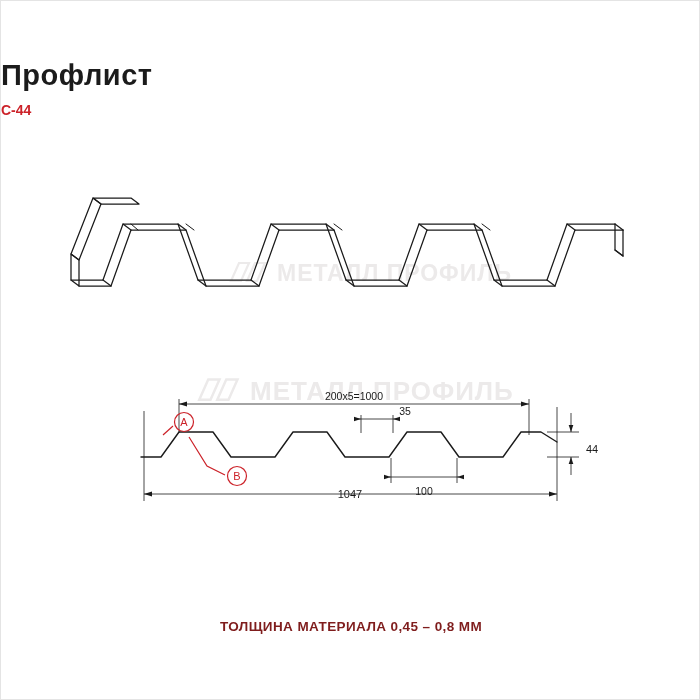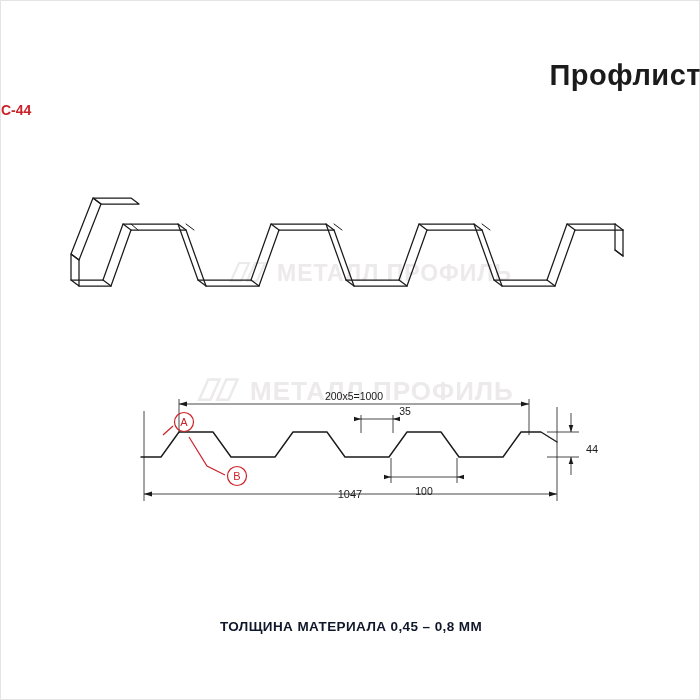--- a/index.html
+++ b/index.html
@@ -20,21 +20,21 @@
     width: 700px;
     height: 700px;
     box-sizing: border-box;
     border: 1px solid #e4e4e4;
   }
   .title {
     position: absolute;
     top: 58px;
     left: 0;
     width: 700px;
-    text-align: right;
+    text-align: left;
     font-size: 29px;
     font-weight: bold;
     letter-spacing: 0.5px;
     color: #1b1b1b;
   }
   .subtitle {
     position: absolute;
     top: 101px;
     left: 0;
     width: 700px;
@@ -45,21 +45,21 @@
   }
   .footnote {
     position: absolute;
     top: 618px;
     left: 0;
     width: 700px;
     text-align: center;
     font-size: 13.5px;
     font-weight: bold;
     letter-spacing: 0.4px;
-    color: #0f172a;
+    color: #7f1d1d;
   }
   .art {
     position: absolute;
     top: 0;
     left: 0;
     width: 700px;
     height: 700px;
   }
   .wm {
     position: absolute;

